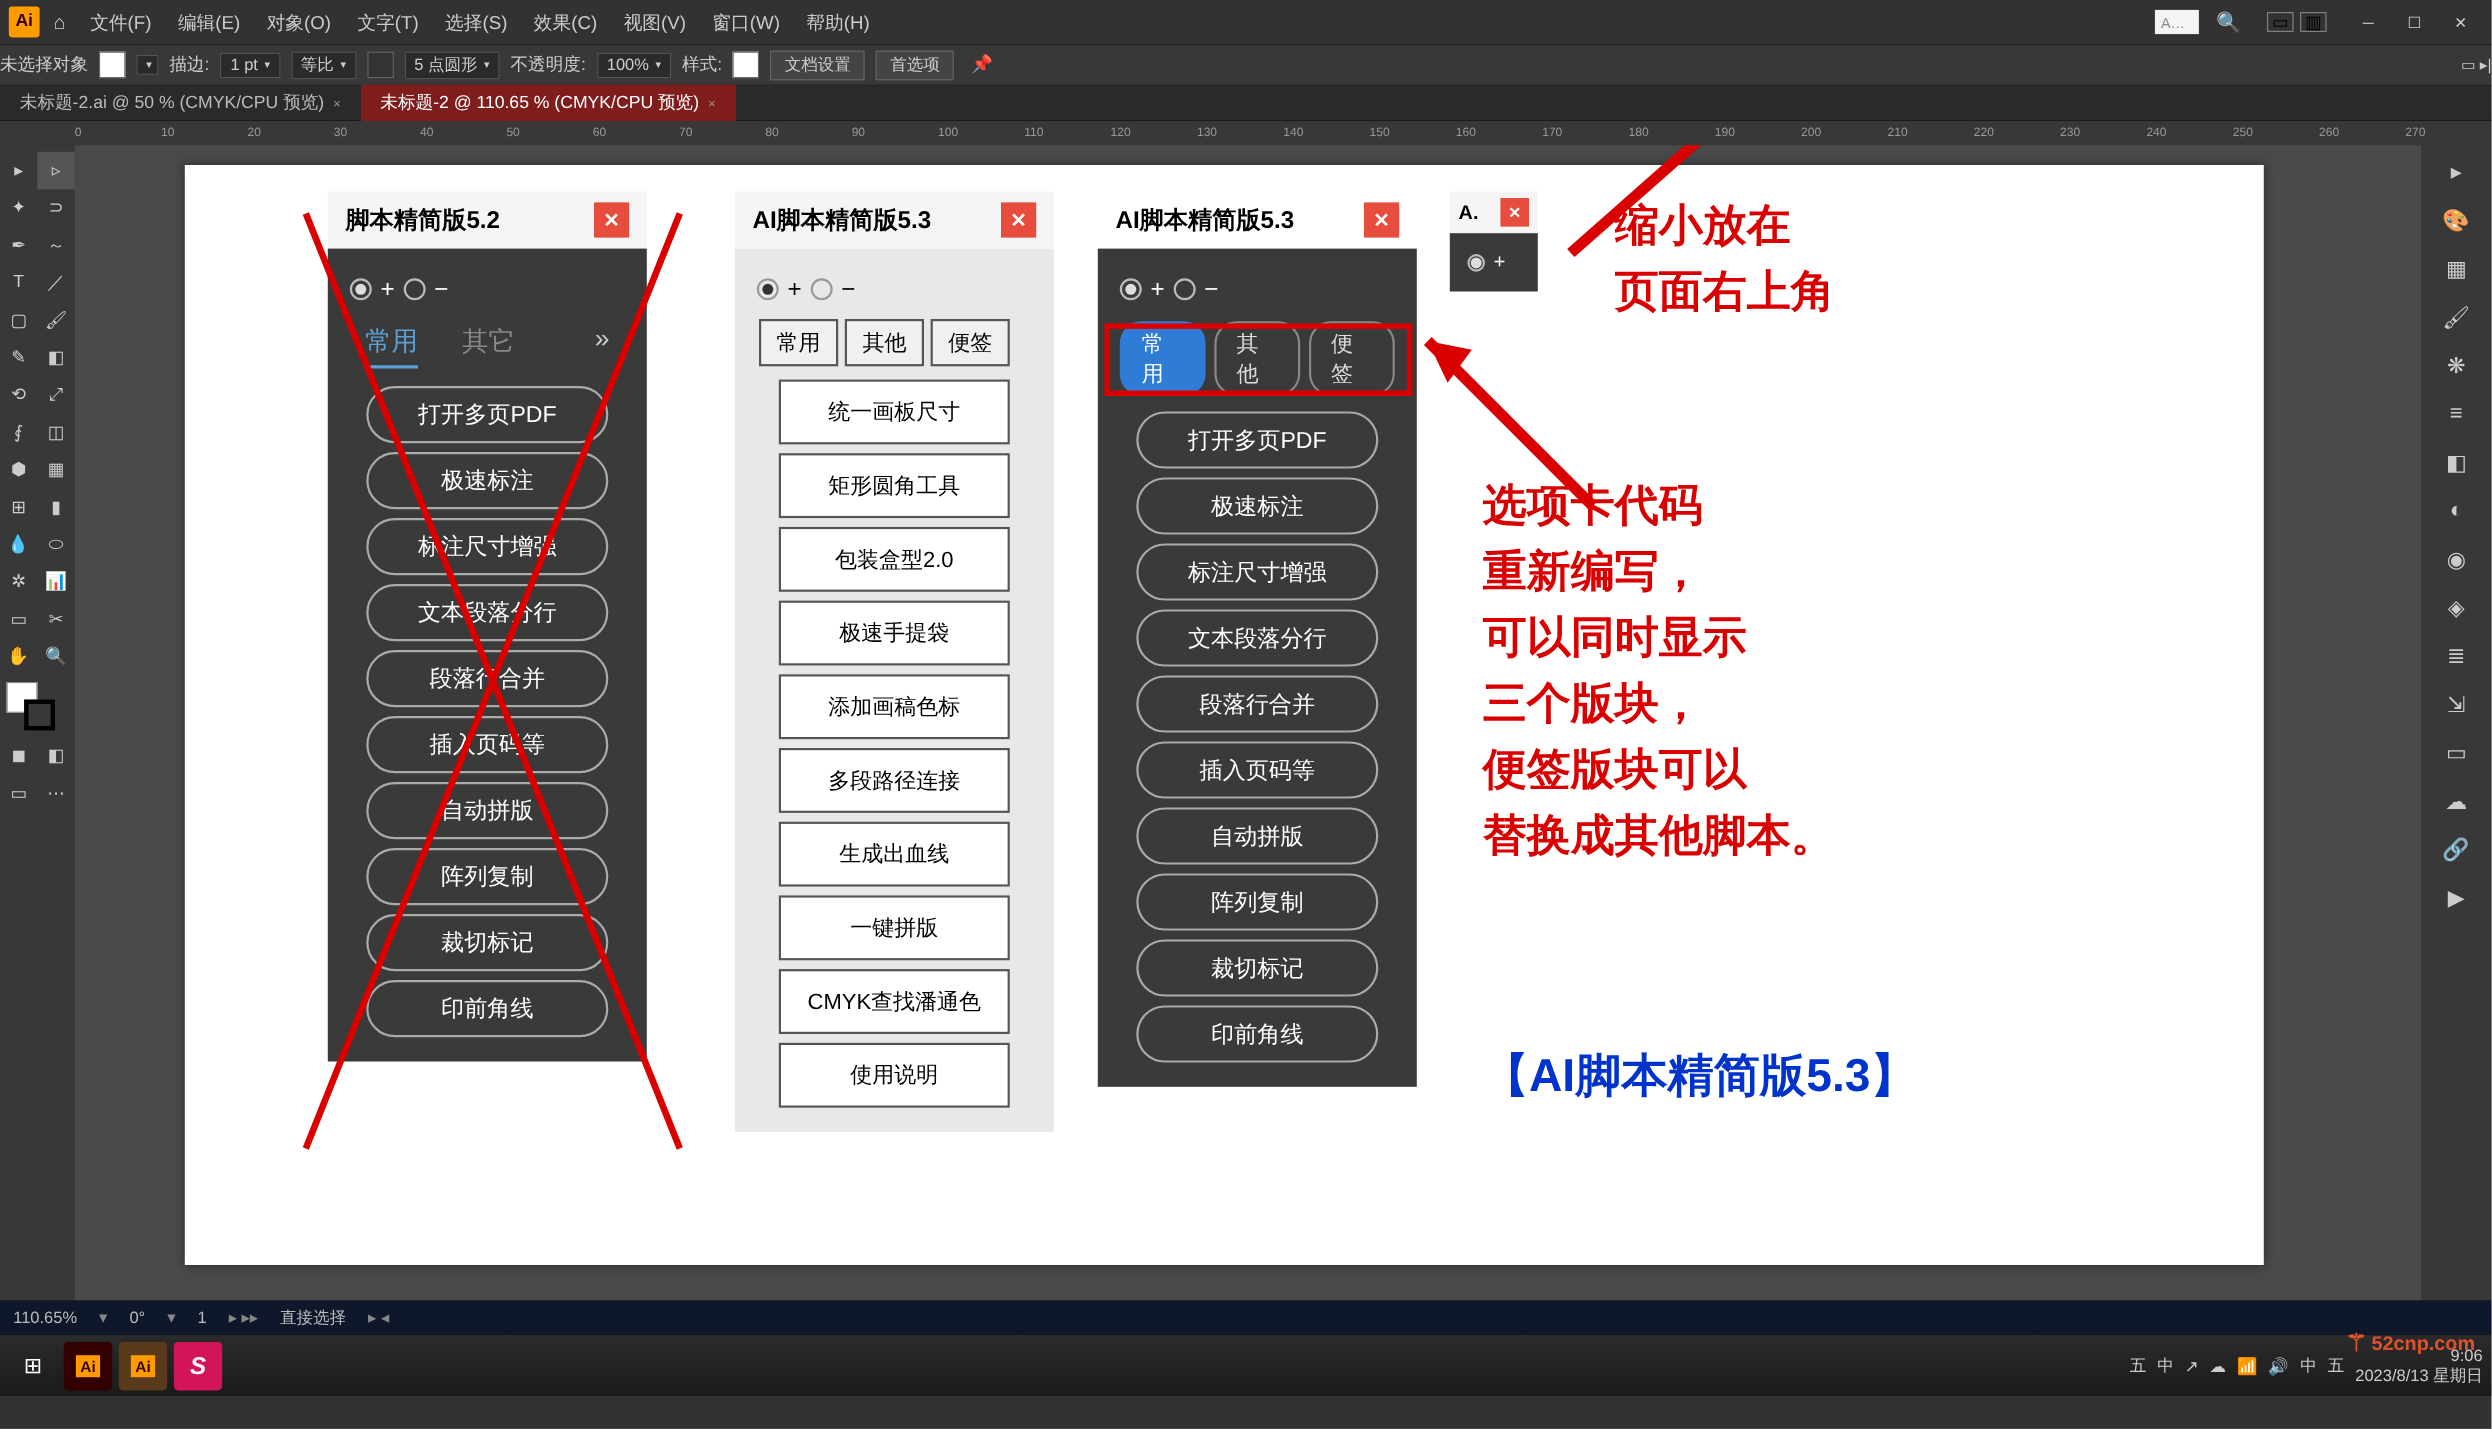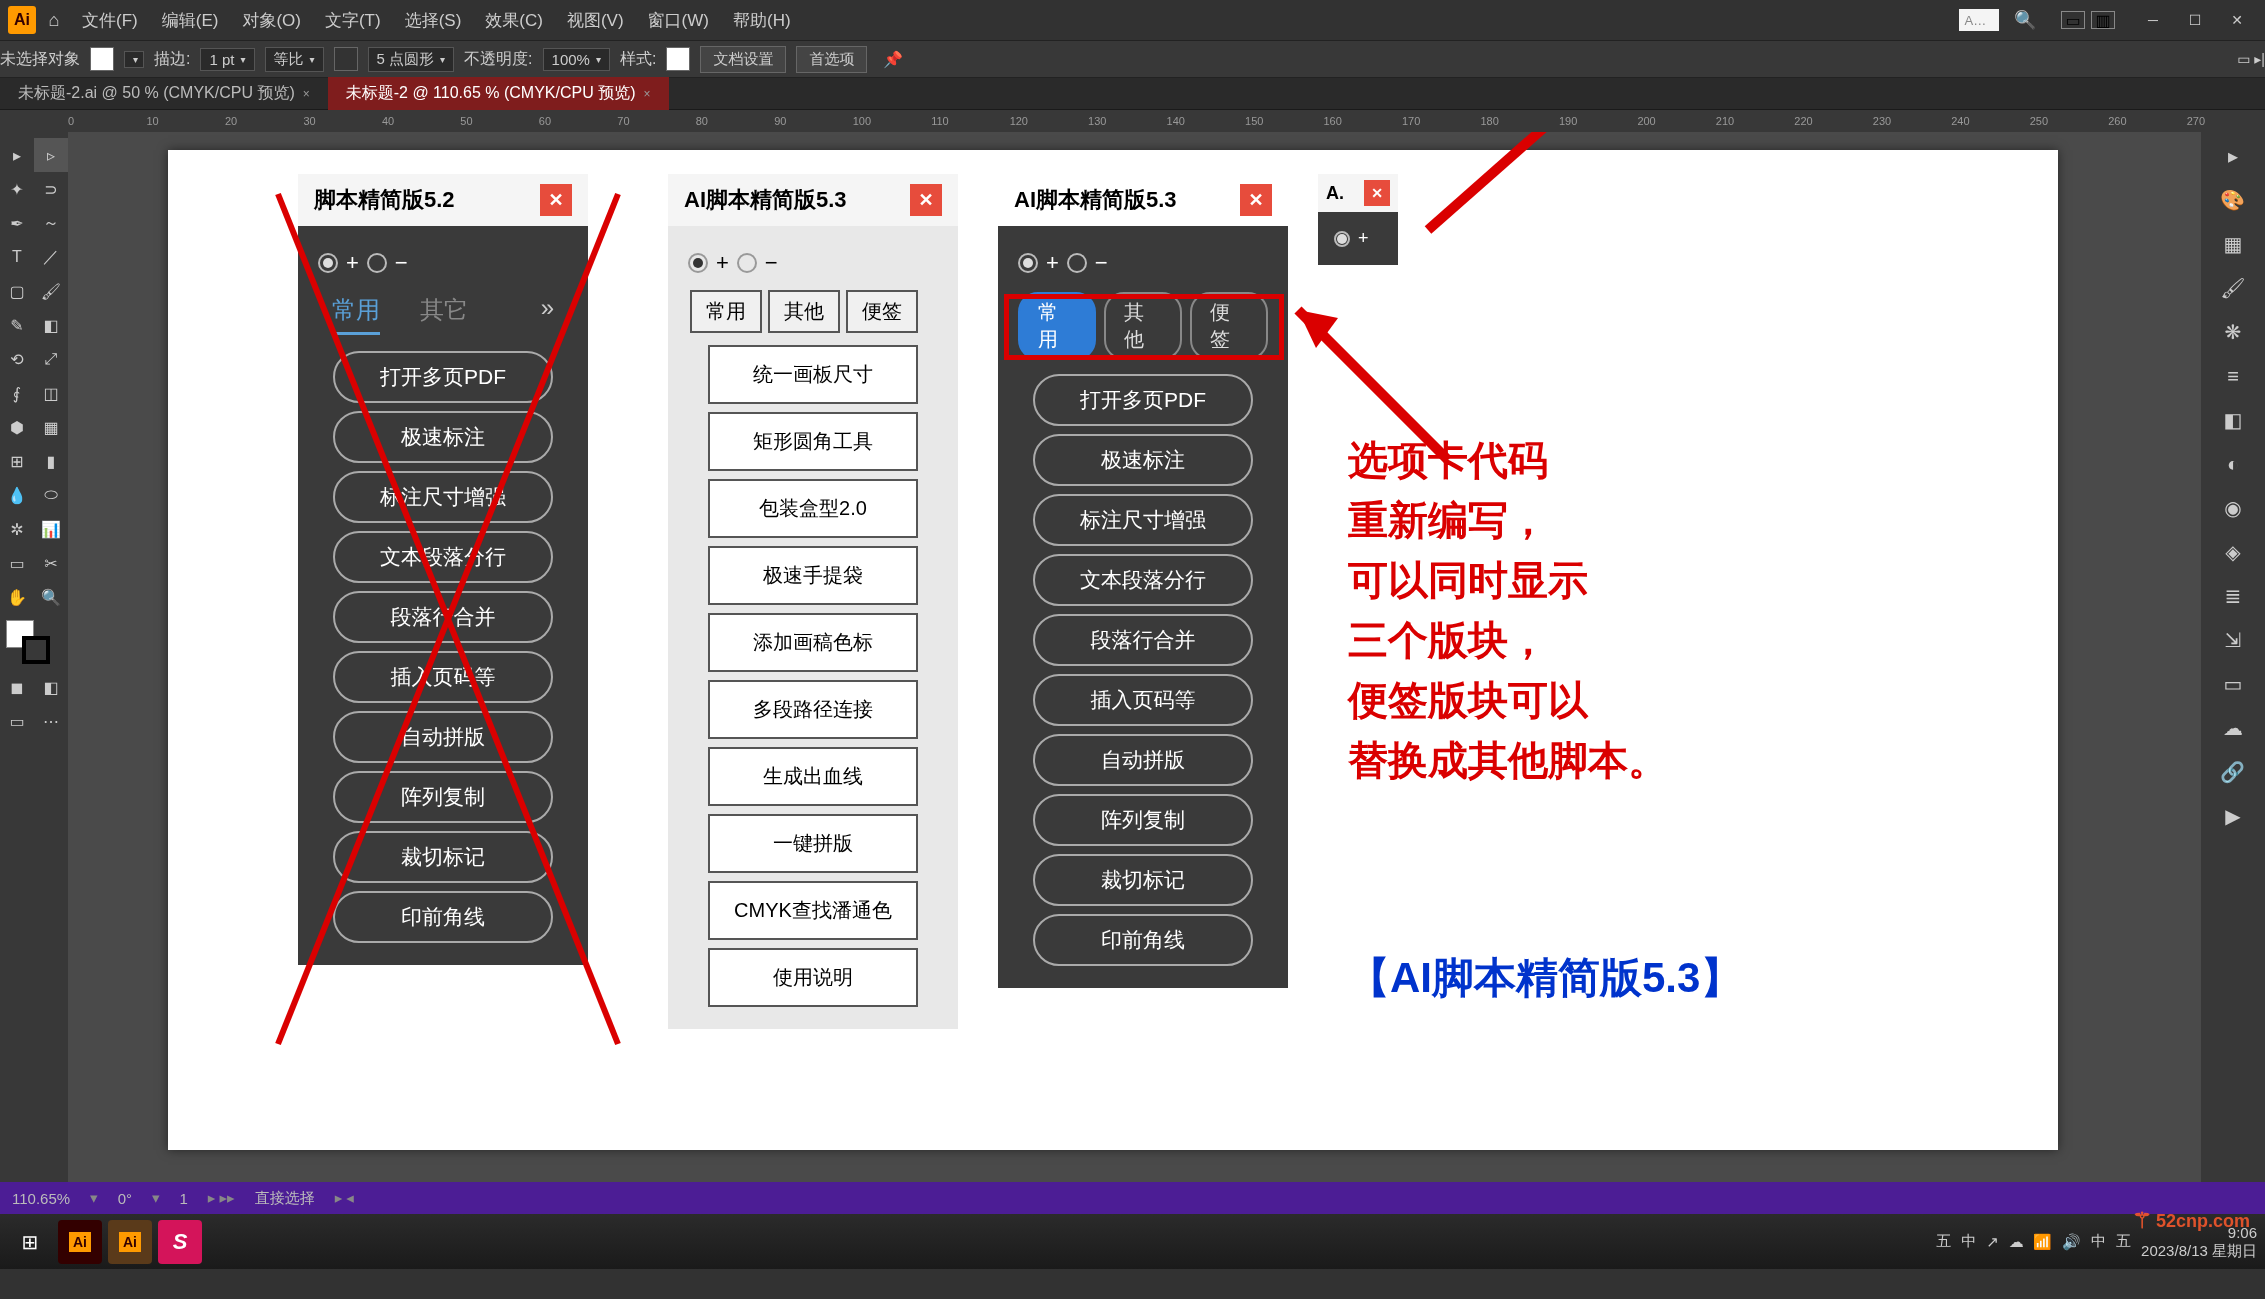--- a/index.html
+++ b/index.html
@@ -32,21 +32,21 @@
 .tool-row{display:flex}
 .tool{width:34px;height:34px;display:flex;align-items:center;justify-content:center;color:#ccc;font-size:16px;position:relative}
 .tool.sel{background:#555}
 .fill-stroke{margin:6px;position:relative;width:44px;height:44px}
 .fill-sq{position:absolute;width:28px;height:28px;background:#fff;border:1px solid #888;top:0;left:0}
 .stroke-sq{position:absolute;width:28px;height:28px;background:#383838;border:4px solid #000;bottom:0;right:0}
 .canvas-area{flex:1;background:#4a4a4a;position:relative;overflow:hidden}
 .artboard{position:absolute;left:100px;top:18px;width:1890px;height:1000px;background:#fff;box-shadow:0 0 10px rgba(0,0,0,0.5)}
 .right-panels{width:64px;background:#383838;display:flex;flex-direction:column;align-items:center;padding-top:8px;gap:12px}
 .rp-icon{width:32px;height:32px;display:flex;align-items:center;justify-content:center;color:#ccc;font-size:20px;border-radius:4px}
-.statusbar{height:26px;background:#4c1d95;display:flex;align-items:center;padding:16px 12px;gap:20px;color:#bbb;font-size:15px}
+.statusbar{height:26px;background:#0f172a;display:flex;align-items:center;padding:16px 12px;gap:20px;color:#bbb;font-size:15px}
 .taskbar{height:55px;background:linear-gradient(to bottom,#2b2b2b,#1a1a1a);display:flex;align-items:center;padding:0 8px;gap:6px}
 .tb-icon{width:44px;height:44px;display:flex;align-items:center;justify-content:center;color:#fff;font-size:20px}
 .tb-app{width:44px;height:44px;display:flex;align-items:center;justify-content:center;border-radius:4px}
 .tb-app.ai{background:#330000}
 .tb-app.ai span{background:#ff9a00;color:#330000;padding:2px 4px;font-weight:bold;font-size:14px}
 .tb-app.s{background:#d4145a;color:#fff;font-weight:bold;font-style:italic;font-size:22px}
 .tb-tray{margin-left:auto;display:flex;align-items:center;gap:10px;color:#ccc;font-size:15px}
 .tb-time{text-align:right;font-size:15px;line-height:1.2}
 
 
@@ -353,20 +353,22 @@
           <div class="panel-close" style="width:26px;height:26px;font-size:14px">✕</div>
         </div>
         <div class="panel-body panel-dark" style="padding:12px">
           <div class="radio-row" style="padding:4px;font-size:18px">
             <span class="radio on" style="width:16px;height:16px"></span>
               <span>+</span>
           </div>
         </div>
       </div>
 
+      <div class="anno-text" style="left:1300px;top:25px;white-space:pre">缩小放在
+页面右上角</div>
       <div class="anno-text" style="left:1180px;top:280px;white-space:pre">选项卡代码
 重新编写，
 可以同时显示
 三个版块，
 便签版块可以
 替换成其他脚本。</div>
       <div class="anno-text2" style="left:1180px;top:800px">【AI脚本精简版5.3】</div>
 
       <svg class="arrow-svg" style="left:1200px;top:-100px" width="300" height="200">
         <line x1="60" y1="180" x2="230" y2="30" stroke="#da0000" stroke-width="10"></line>

